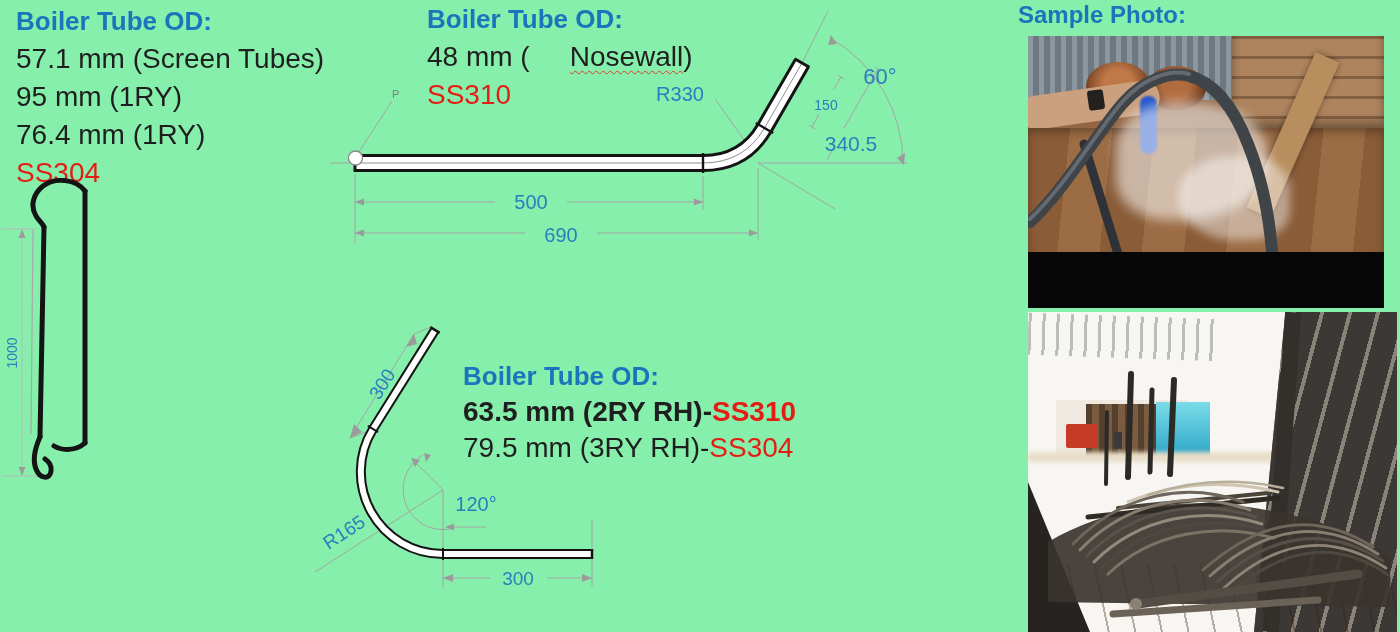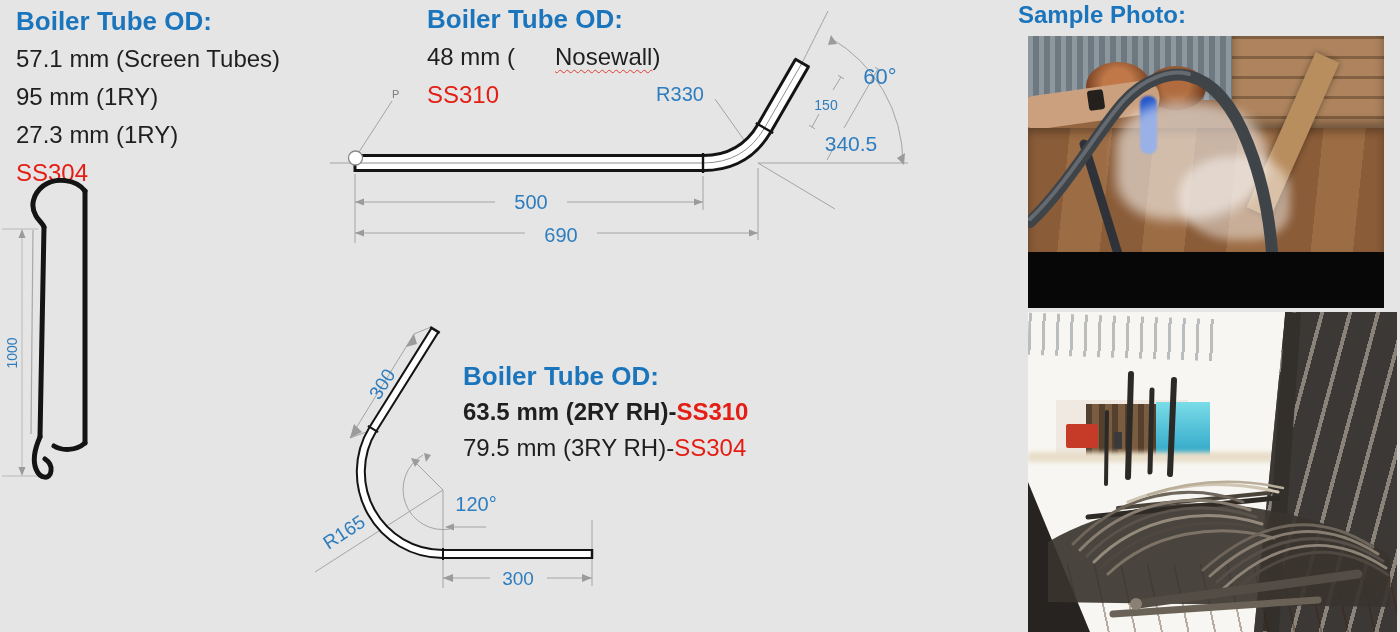--- a/index.html
+++ b/index.html
@@ -1,22 +1,22 @@
 <!DOCTYPE html>
 <html><head>
 <meta charset="utf-8">
 <style>
   html,body{margin:0;padding:0;background:#ffffff;}
   #stage{
-    position:relative;width:1400px;height:632px;background:#e5e5e5;overflow:hidden;
+    position:relative;width:1400px;height:632px;background:#86efac;overflow:hidden;
     font-family:"Liberation Sans",sans-serif;color:#1f1f1f;
   }
   .abs{position:absolute;}
   .heading{font-weight:700;color:#1b75bc;font-size:26px;line-height:38px;white-space:nowrap;}
-  .spec{font-size:24px;line-height:38px;color:#1f1f1f;white-space:nowrap;}
+  .spec{font-size:28px;line-height:38px;color:#1f1f1f;white-space:nowrap;}
   .mat{color:#e41e14;}
   .squiggle{
     text-decoration-line:underline;
     text-decoration-style:wavy;
     text-decoration-color:#e03c31;
     text-decoration-thickness:1px;
     text-underline-offset:4px;
     margin-left:40px;
   }
   svg text{font-family:"Liberation Sans",sans-serif;}
@@ -26,21 +26,21 @@
 </style>
 </head>
 <body>
 
 <div id="stage">
 
   <div class="abs" style="left:16px;top:2px;">
     <div class="heading">Boiler Tube OD:</div>
     <div class="spec">57.1 mm (Screen Tubes)</div>
     <div class="spec">95 mm (1RY)</div>
-    <div class="spec">27.3 mm (1RY)</div>
+    <div class="spec">76.4 mm (1RY)</div>
     <div class="spec mat">SS304</div>
   </div>
 
   <svg class="abs" style="left:0;top:178px;" width="130" height="322" viewBox="0 0 130 322">
 
     <line x1="2" y1="51" x2="38" y2="51" stroke="#b9b9b9" stroke-width="1"></line>
     <line x1="2" y1="298" x2="38" y2="298" stroke="#b9b9b9" stroke-width="1"></line>
 
     <line x1="22" y1="55" x2="22" y2="294" stroke="#b9b9b9" stroke-width="1"></line>
     <polygon points="22,51 18.5,60 25.5,60" fill="#9b9b9b"></polygon>

